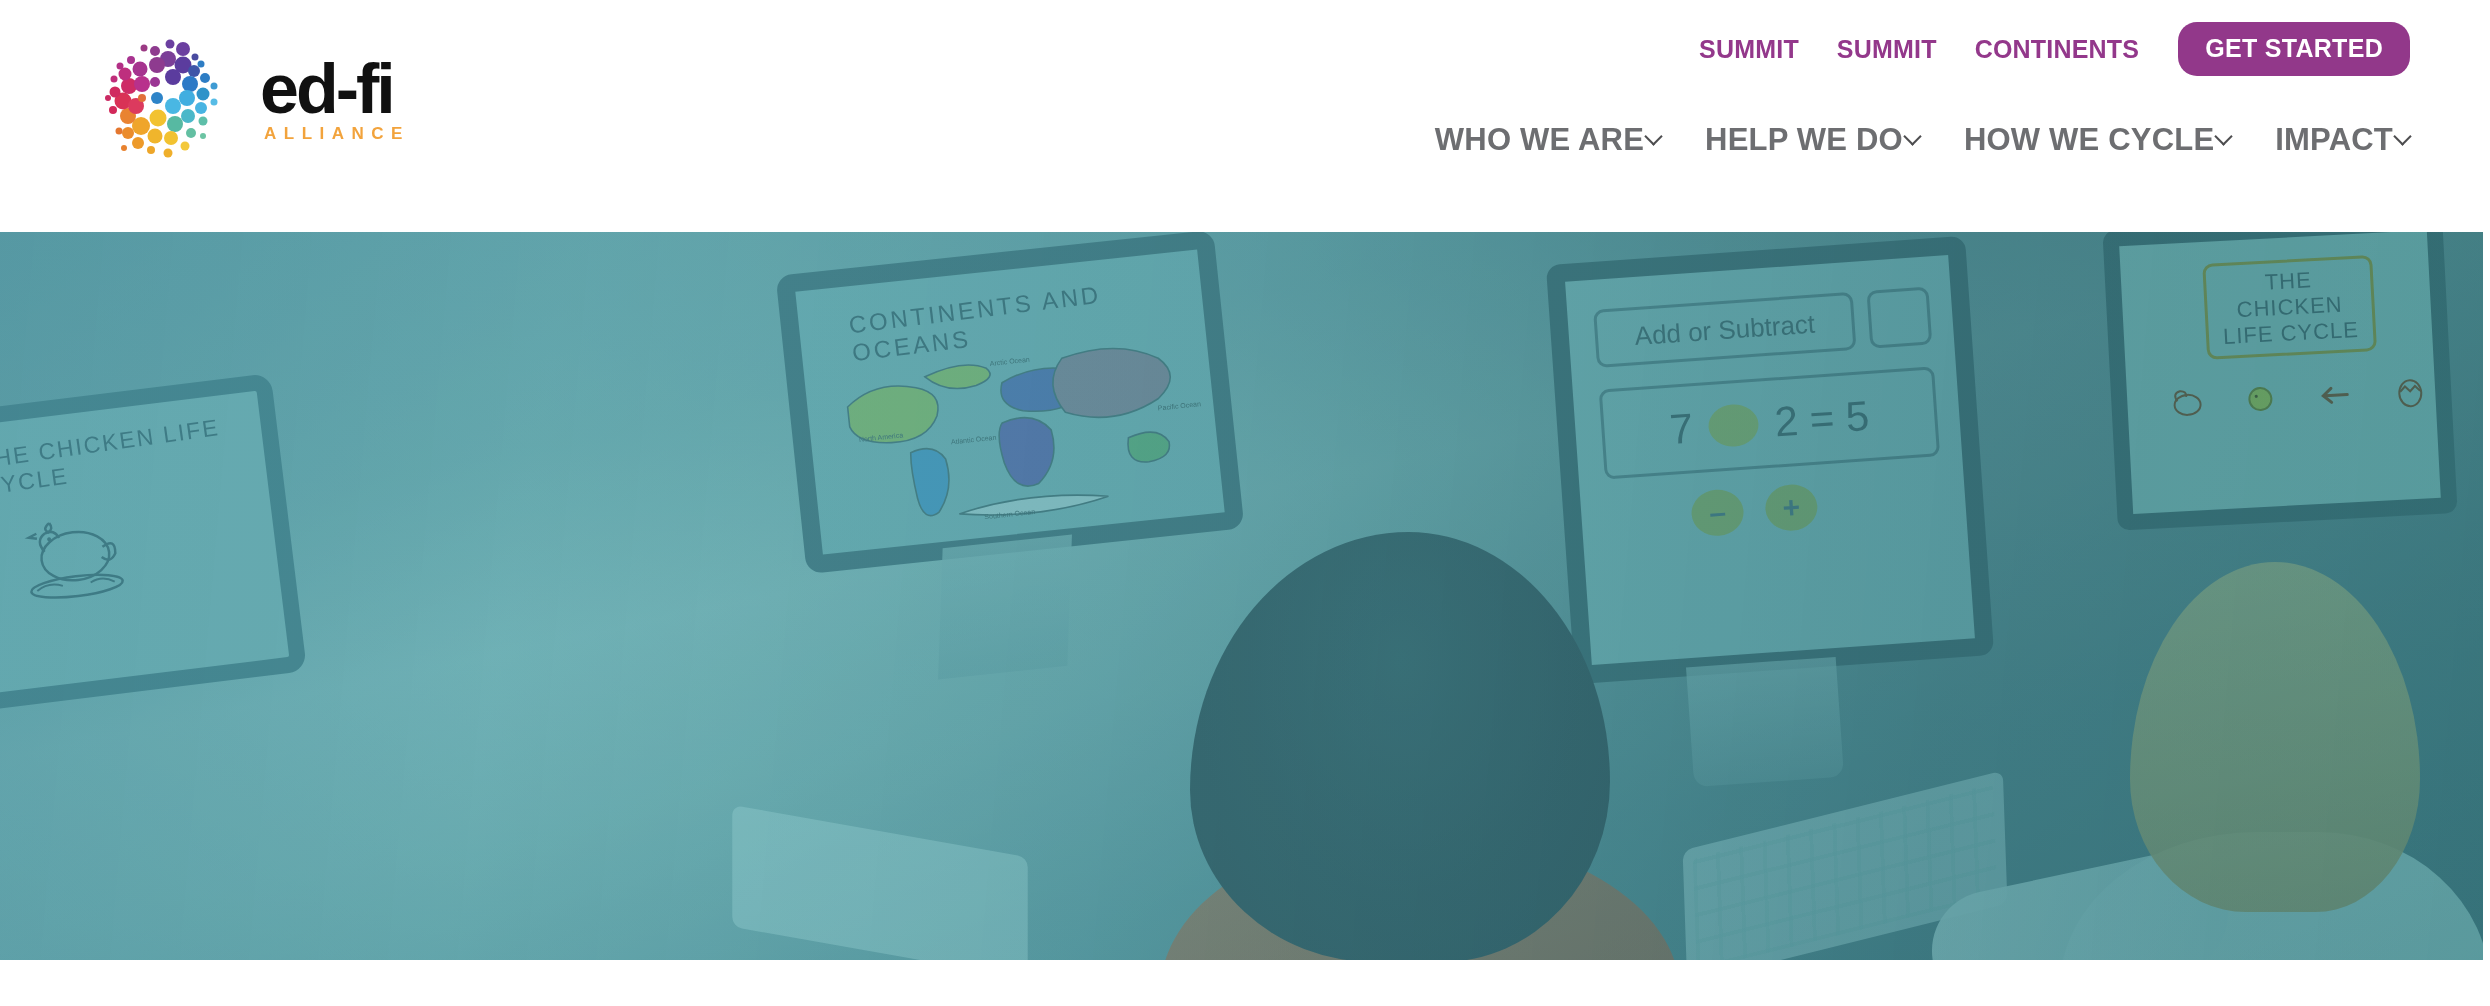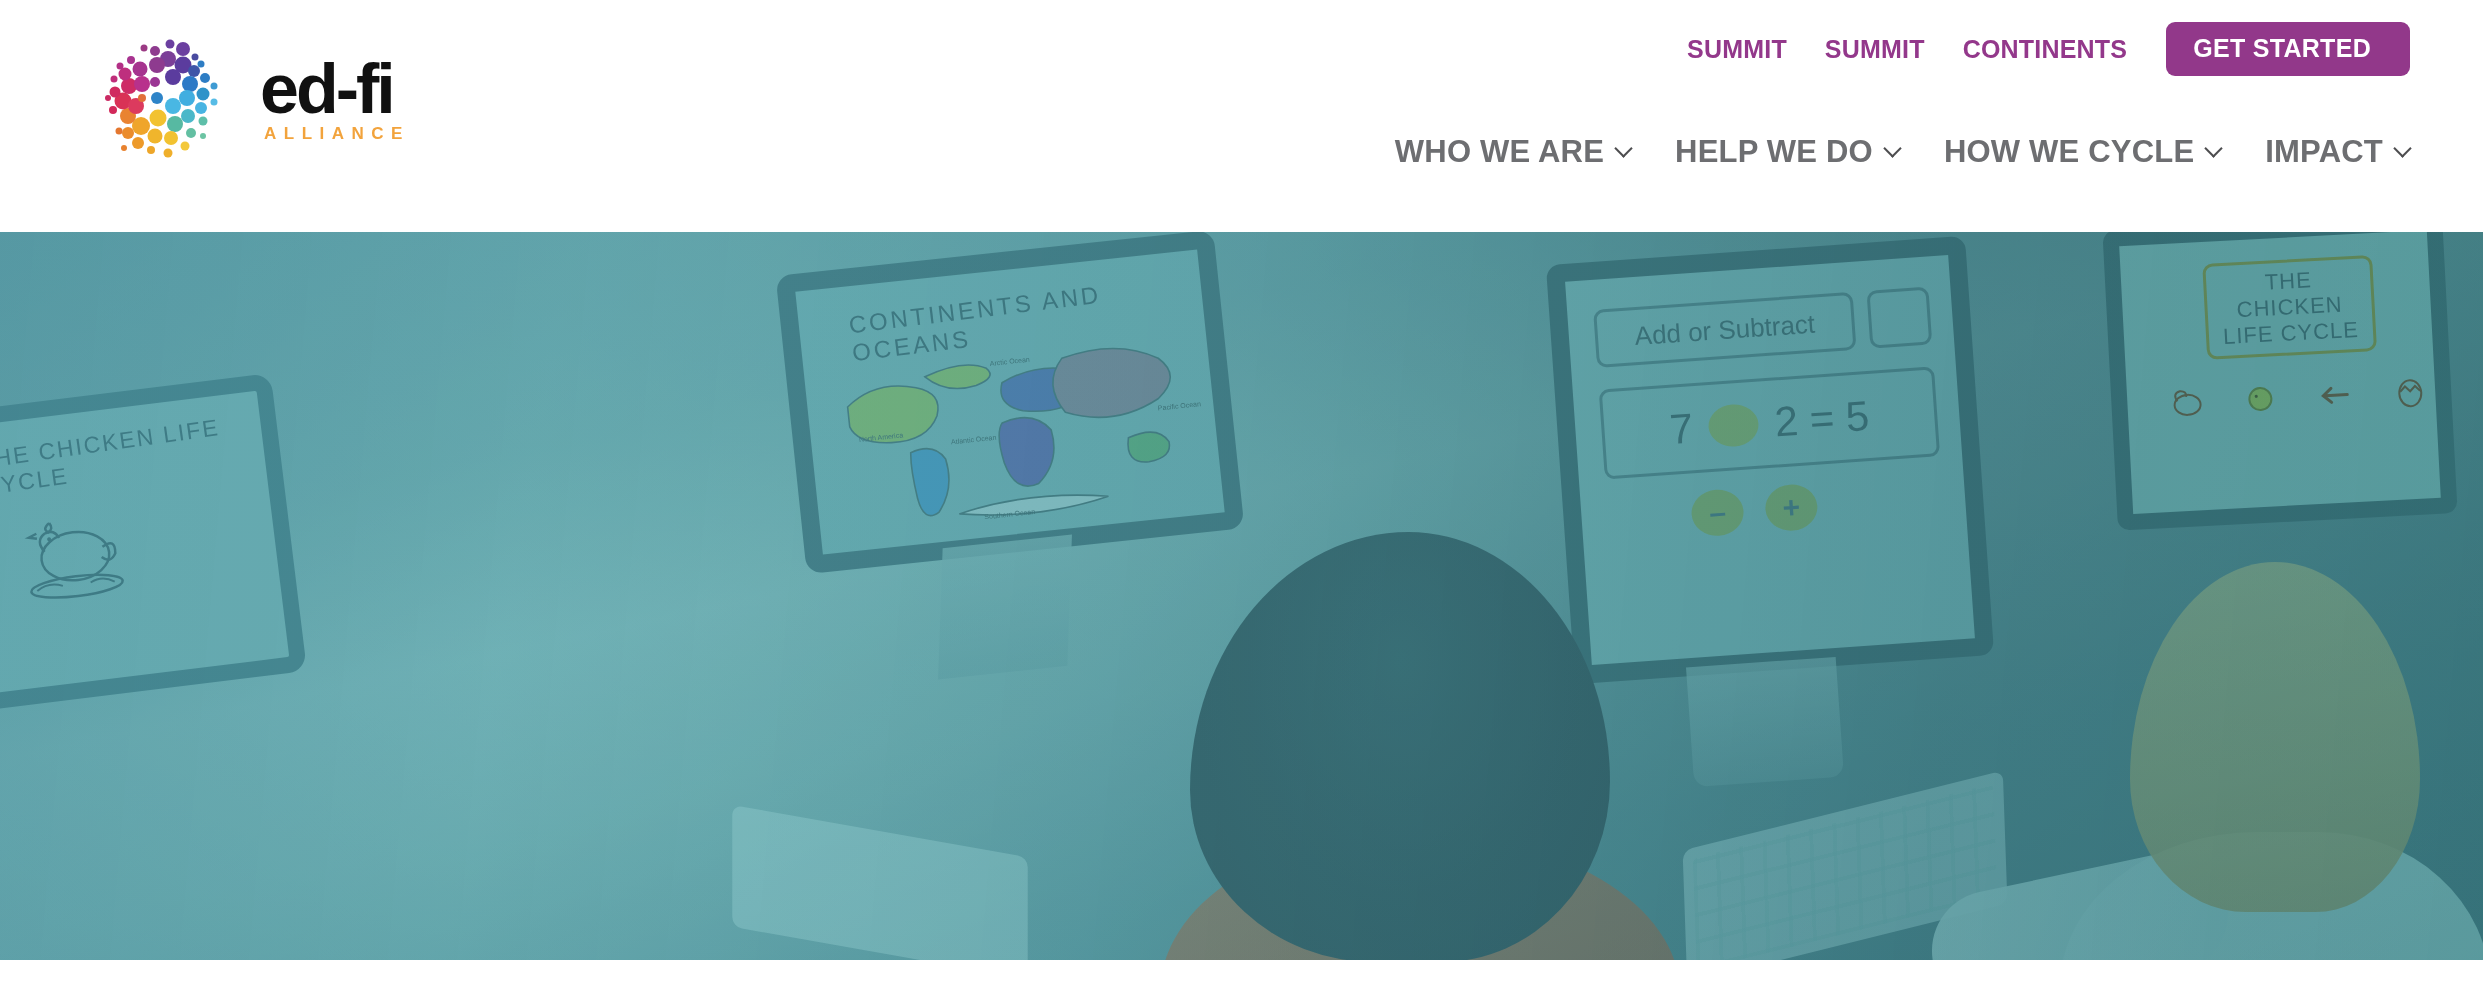--- a/index.html
+++ b/index.html
@@ -91,45 +91,44 @@
     line-height: 1;
   }
   .get-started-btn {
     margin-left: 14px;
     background: #92388A;
     color: #ffffff;
     font-size: 25px;
     font-weight: 700;
     letter-spacing: 0.3px;
     border: none;
-    border-radius: 9px;
-    padding: 14px 39px 15px 27px;
+    border-radius: 19px;
+    padding: 14px 27px 15px 27px;
     cursor: pointer;
     white-space: nowrap;
     font-family: "Liberation Sans", sans-serif;
     line-height: 1;
   }
 
   
   .main-nav {
     position: absolute;
     right: 80px;
     top: 124px;
     display: flex;
     align-items: center;
   }
   .nav-item {
     display: flex;
     align-items: center;
-    gap: 12px;
+    gap: 2px;
     padding: 0 22px;
     text-decoration: none;
     cursor: pointer;
     white-space: nowrap;
-    margin-top: 12px;
   }
   .nav-item:last-child { padding-right: 0; justify-content: flex-end; }
   .nav-label {
     font-size: 31px;
     font-weight: 700;
     color: #6D6E71;
     letter-spacing: 0.2px;
     line-height: 1;
   }
   .chev {

